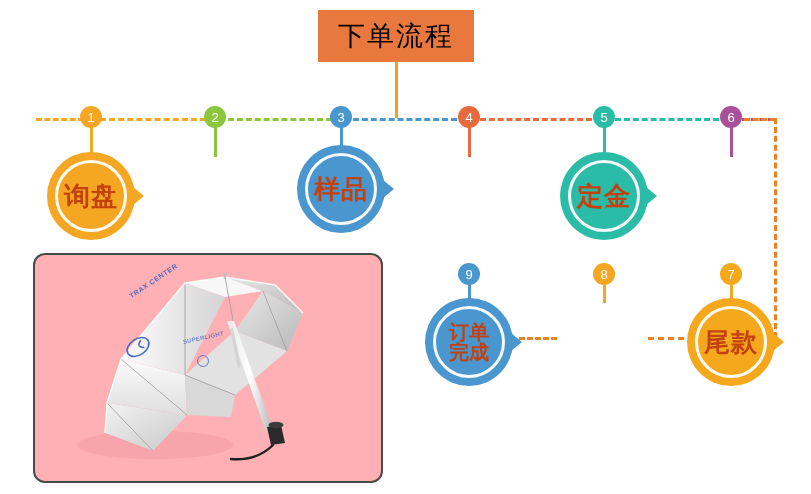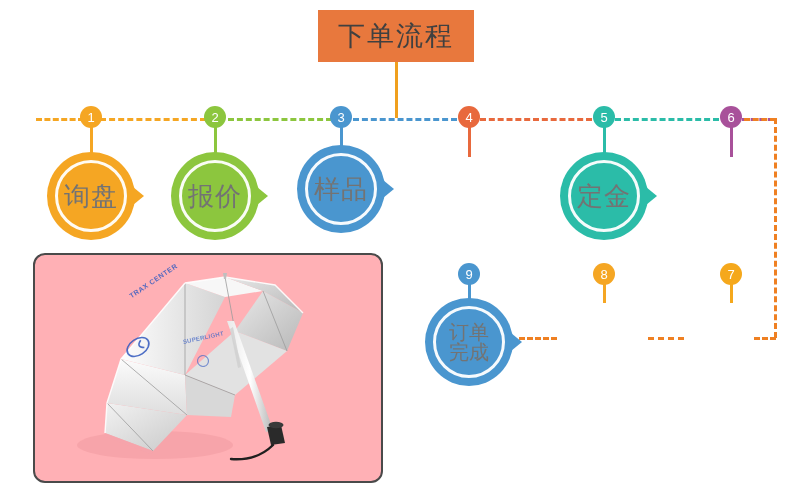--- a/index.html
+++ b/index.html
@@ -10,21 +10,21 @@
     overflow:hidden;
     position:relative;
   }
   #stage{position:absolute;left:0;top:0;width:811px;height:494px;}
 
   
   .title-box{
     position:absolute;
     left:318px;top:10px;width:156px;height:52px;
     background:#e8783d;
-    color:#404040;
+    color:#000000;
     font-size:27px;
     letter-spacing:2px;
     display:flex;align-items:center;justify-content:center;
     box-sizing:border-box;
   }
   .title-stem{
     position:absolute;left:395px;top:62px;width:3px;height:56px;
     background:#f0a01e;
   }
 
@@ -58,23 +58,23 @@
   .step .ring{
     position:absolute;
     left:8px;top:8px;right:8px;bottom:8px;
     border-radius:50%;
     border:3px solid rgba(255,255,255,.95);
     box-sizing:border-box;
   }
   .step .label{
     position:absolute;inset:0;
     display:flex;align-items:center;justify-content:center;
-    color:#737373;
+    color:#c2410c;
     font-size:26px;
-    font-weight:normal;
+    font-weight:bold;
     letter-spacing:1px;
     line-height:1.02;
     text-align:left;
     z-index:2;
   }
   .step.two-line .label{font-size:20px;letter-spacing:0;}
   
   .step .nub{
     position:absolute;
     right:-9px;top:50%;
@@ -180,26 +180,20 @@
     <span>6</span>
   </div>
 
   <div class="step" style="left:47px; top:152px; color:#f5a623;">
     <div class="disc"></div>
     <div class="nub"></div>
     <div class="ring"></div>
     <div class="label">询盘</div>
   </div>
 
-  <div class="step" style="left:171px; top:152px; color:#8cc63e;">
-    <div class="disc"></div>
-    <div class="nub"></div>
-    <div class="ring"></div>
-    <div class="label">报价</div>
-  </div>
 
   <div class="step" style="left:297px; top:145px; color:#4a96cf;">
     <div class="disc"></div>
     <div class="nub"></div>
     <div class="ring"></div>
     <div class="label">样品</div>
   </div>
 
 
   <div class="step" style="left:560px; top:152px; color:#2bbca8;">
@@ -229,20 +223,26 @@
     <div class="disc"></div>
     <div class="nub"></div>
     <div class="ring"></div>
     <div class="label" style="flex-direction:column;">
       <span>订单</span>
       <span>完成</span>
     </div>
   </div>
 
 
+  <div class="step" style="left:687px; top:298px; color:#f5a81c;">
+    <div class="disc"></div>
+    <div class="nub"></div>
+    <div class="ring"></div>
+    <div class="label">尾款</div>
+  </div>
 
   <div class="photo-panel">
     <div class="inner">
       <svg class="umbrella-svg" width="346" height="226" viewBox="0 0 346 226">
         <defs>
           <linearGradient id="canopyL" x1="0" y1="0" x2="1" y2="1">
             <stop offset="0" stop-color="#f2f2f2"></stop>
             <stop offset="1" stop-color="#c9c9c9"></stop>
           </linearGradient>
           <linearGradient id="canopyR" x1="0" y1="0" x2="1" y2="1">

